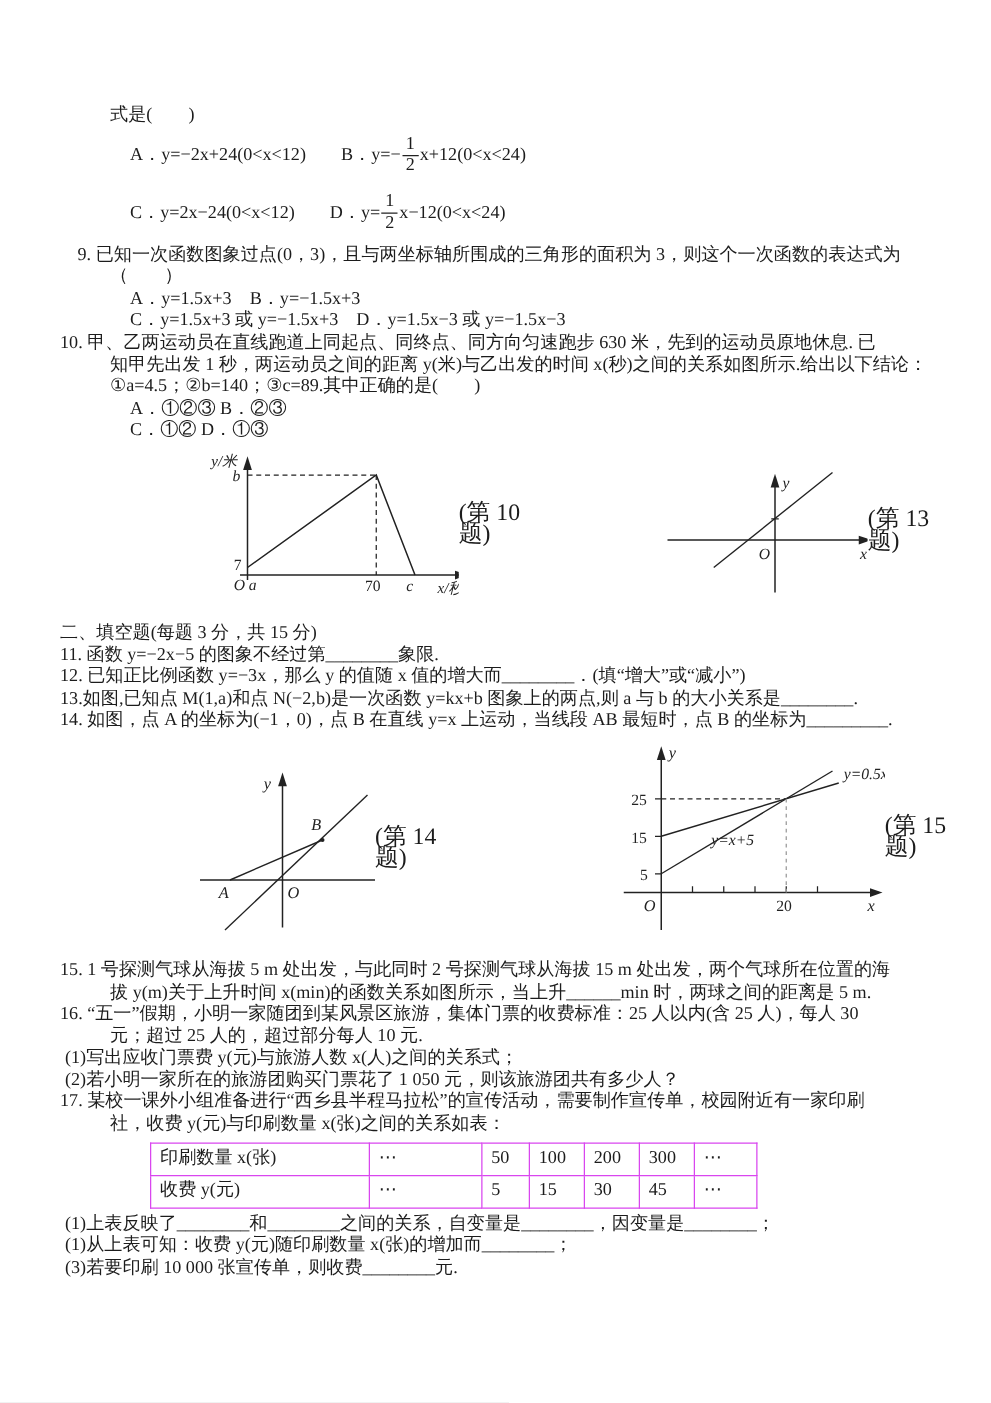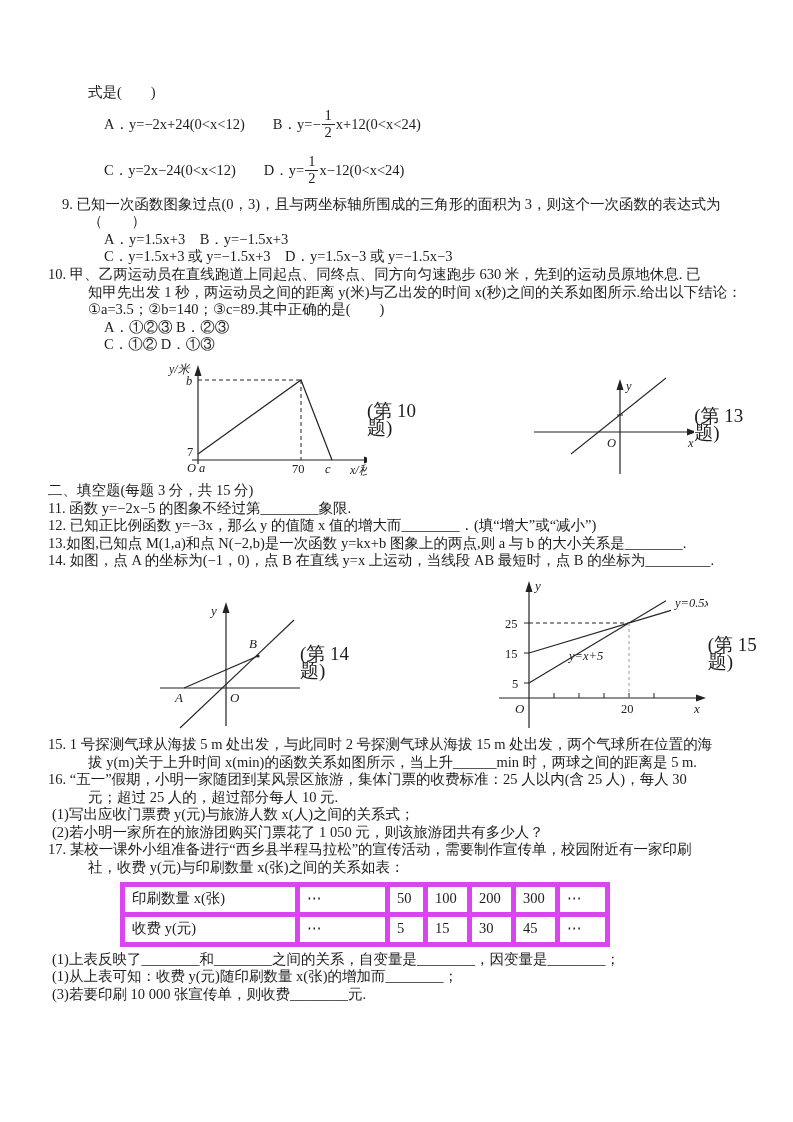--- a/index.html
+++ b/index.html
@@ -29,22 +29,22 @@
   .frac .den{display:block;}
   .gap2{margin-left:28px;}
   .figrow{display:flex;align-items:flex-end;}
   .figrow1{margin:6px 0 2px 118px;gap:78px;}
   .figrow2{margin:4px 0 2px 100px;gap:118px;}
   .figcol{display:flex;align-items:center;}
   .caption{font-size:19px;margin-top:1px;}
   svg text{font-family:"Liberation Serif","DejaVu Serif",serif;fill:#222;}
   .mi{font-style:italic;}
   .ptable{border-collapse:collapse;margin:5px 0 4px 72px;table-layout:fixed;}
-  .ptable td{border:5px solid #d946ef;height:23px;padding:1px 7px;font-size:14.5px;white-space:nowrap;overflow:hidden;}
-  .mt2{margin-top:2px;} .mt4{margin-top:4px;font-family:Liberation Serif, serif;}
+  .ptable td{border:1px solid #d946ef;height:23px;padding:1px 7px;font-size:14.5px;white-space:nowrap;overflow:hidden;}
+  .mt2{margin-top:2px;} .mt4{margin-top:20px;font-family:Liberation Serif, serif;}
 </style>
 </head>
 <body>
 
 <div class="page">
   <div class="content">
 
     <div class="ln ind-cont">式是(　　)</div>
     <div class="ln ind-opt frow">
       <span>A．y=−2x+24(0&lt;x&lt;12)</span>
@@ -65,21 +65,21 @@
       <span>x−12(0&lt;x&lt;24)</span>
     </div>
 
     <div class="ln ind-q mt2">9. 已知一次函数图象过点(0，3)，且与两坐标轴所围成的三角形的面积为 3，则这个一次函数的表达式为</div>
     <div class="ln ind-cont">（　　）</div>
     <div class="ln ind-opt">A．y=1.5x+3　B．y=−1.5x+3</div>
     <div class="ln ind-opt">C．y=1.5x+3 或 y=−1.5x+3　D．y=1.5x−3 或 y=−1.5x−3</div>
 
     <div class="ln">10. 甲、乙两运动员在直线跑道上同起点、同终点、同方向匀速跑步 630 米，先到的运动员原地休息. 已</div>
     <div class="ln ind-cont">知甲先出发 1 秒，两运动员之间的距离 y(米)与乙出发的时间 x(秒)之间的关系如图所示.给出以下结论：</div>
-    <div class="ln ind-cont">①a=3.5；②b=140；③c=89.其中正确的是(　　)</div>
+    <div class="ln ind-cont">①a=4.5；②b=140；③c=89.其中正确的是(　　)</div>
     <div class="ln ind-opt">A．①②③ B．②③</div>
     <div class="ln ind-opt">C．①② D．①③</div>
 
     <div class="figrow figrow1">
       <div class="figcol">
         <svg width="225" height="118">
           <g>
             <line x1="32" y1="104" x2="32" y2="9" stroke="#222" stroke-width="1.2"></line>
             <polygon points="28.5,16 32,5 35.5,16" fill="#222"></polygon>
           </g>

